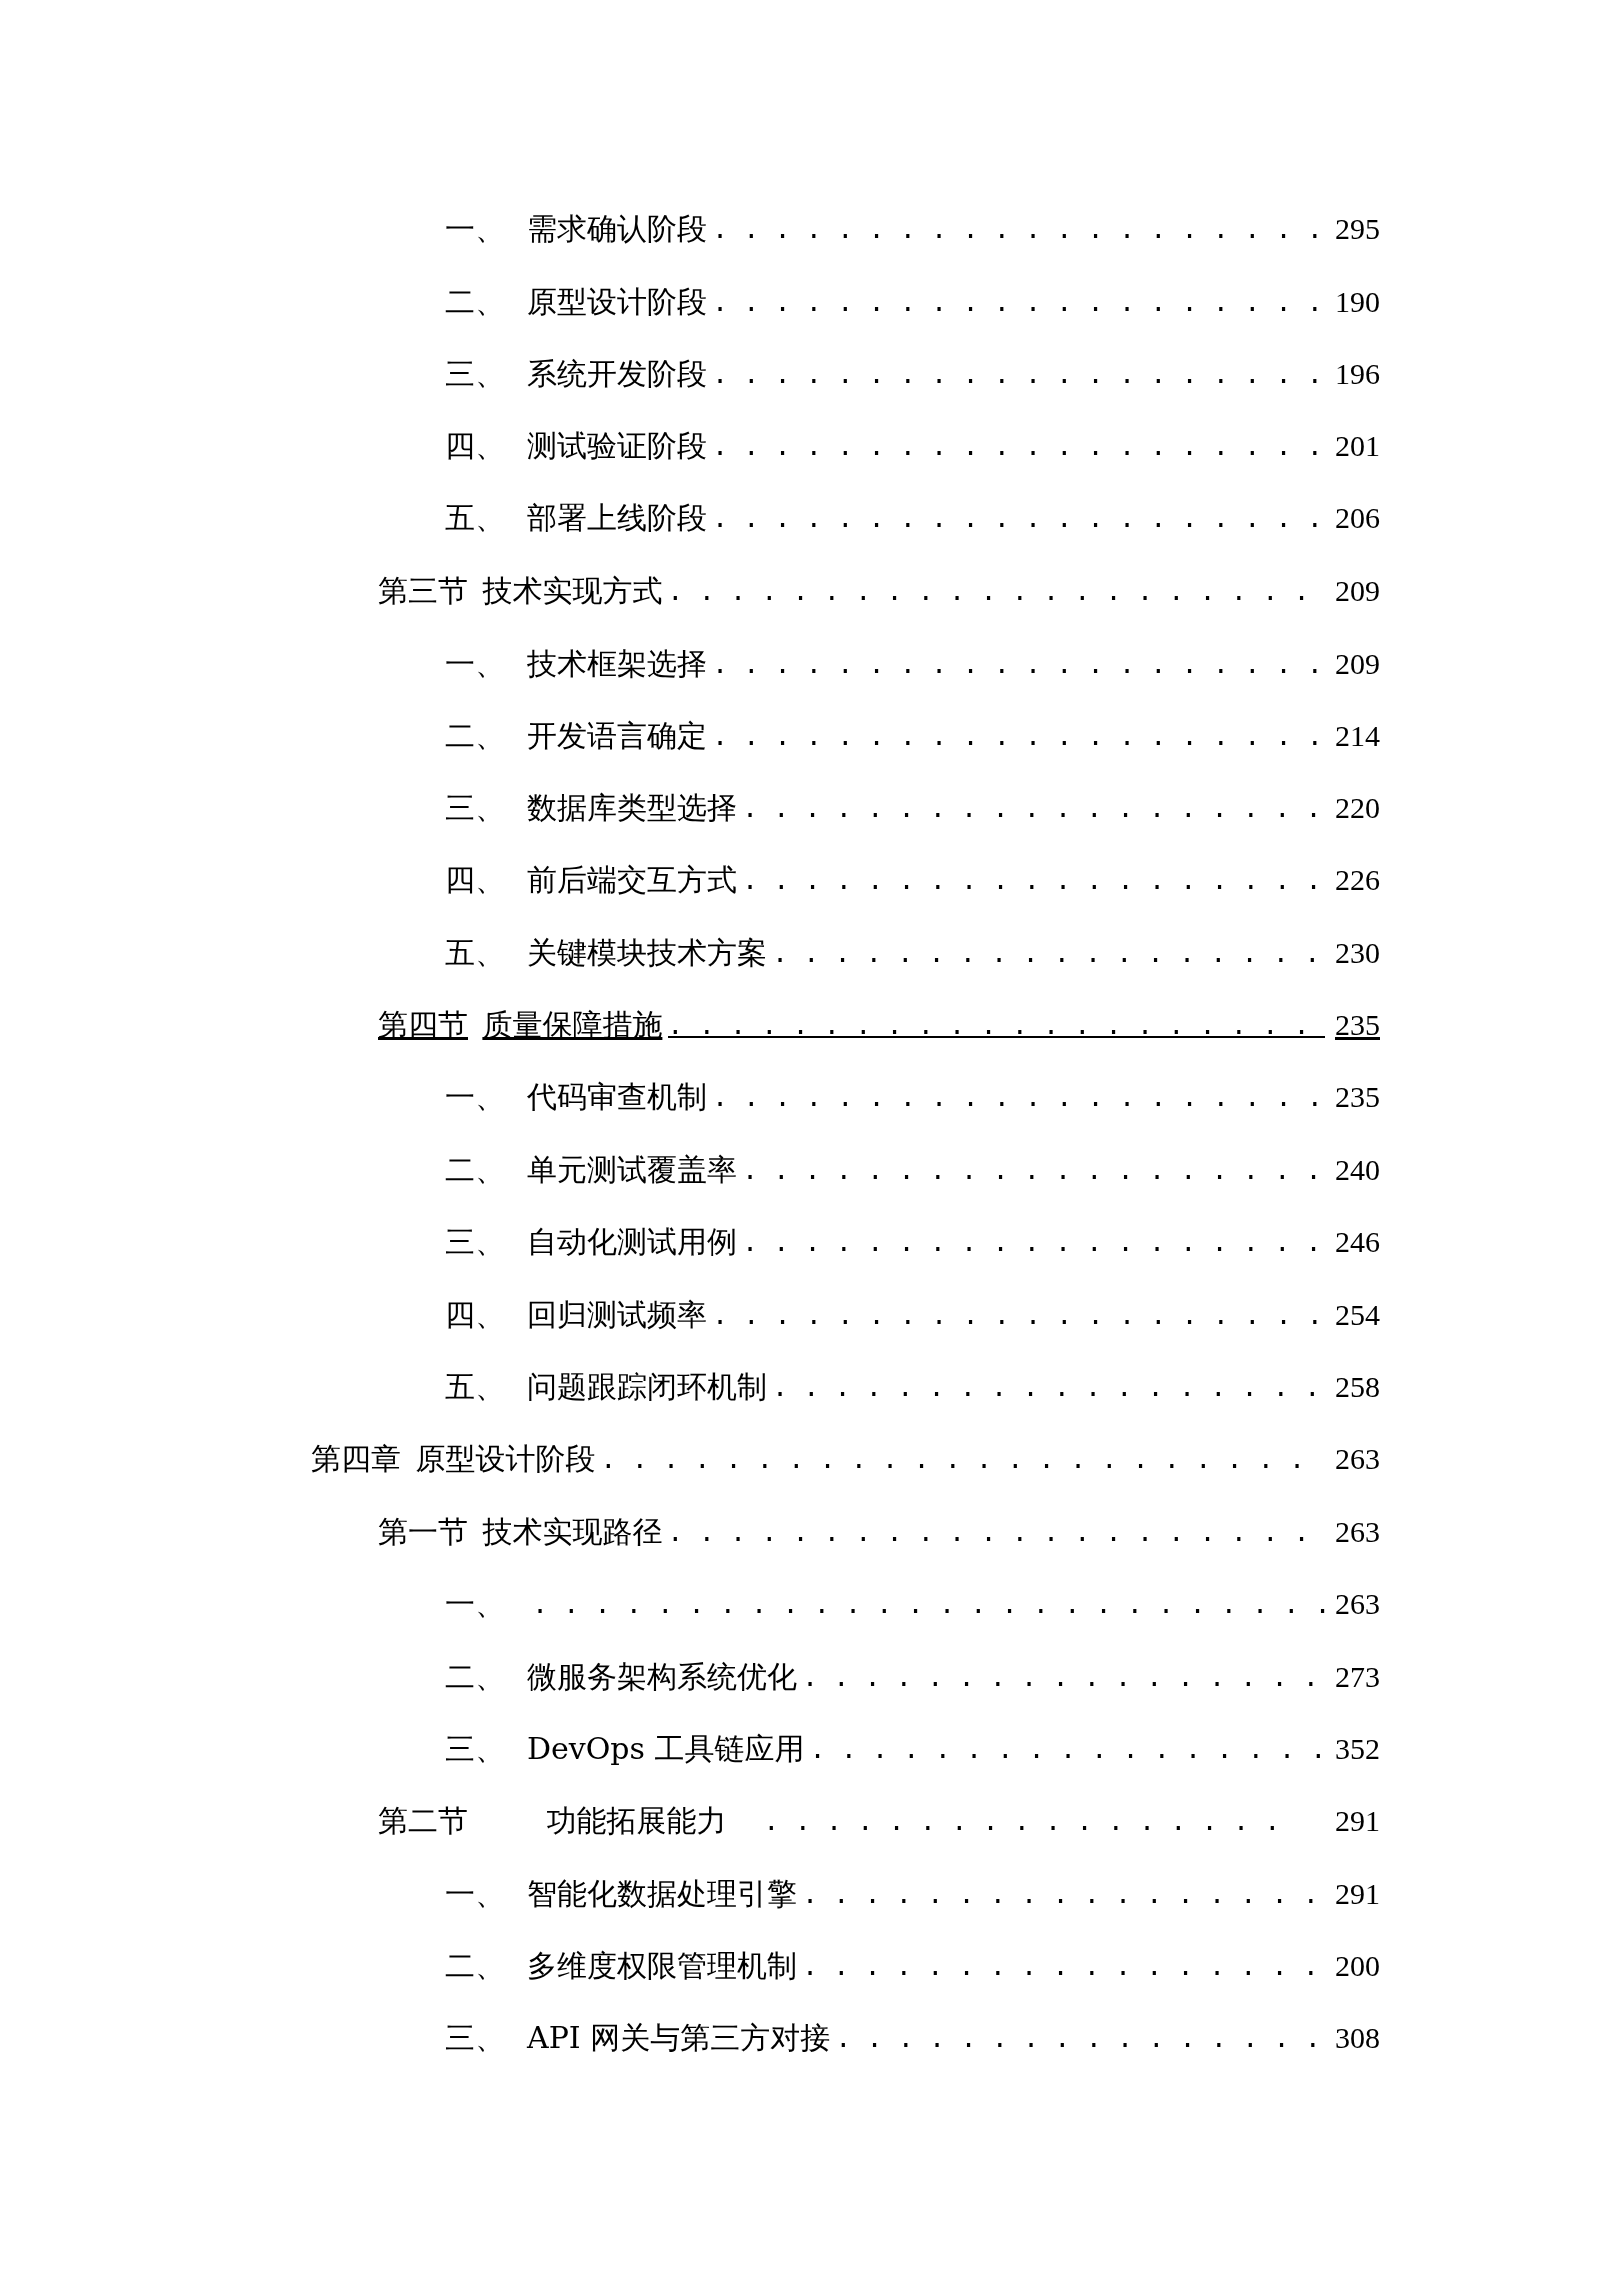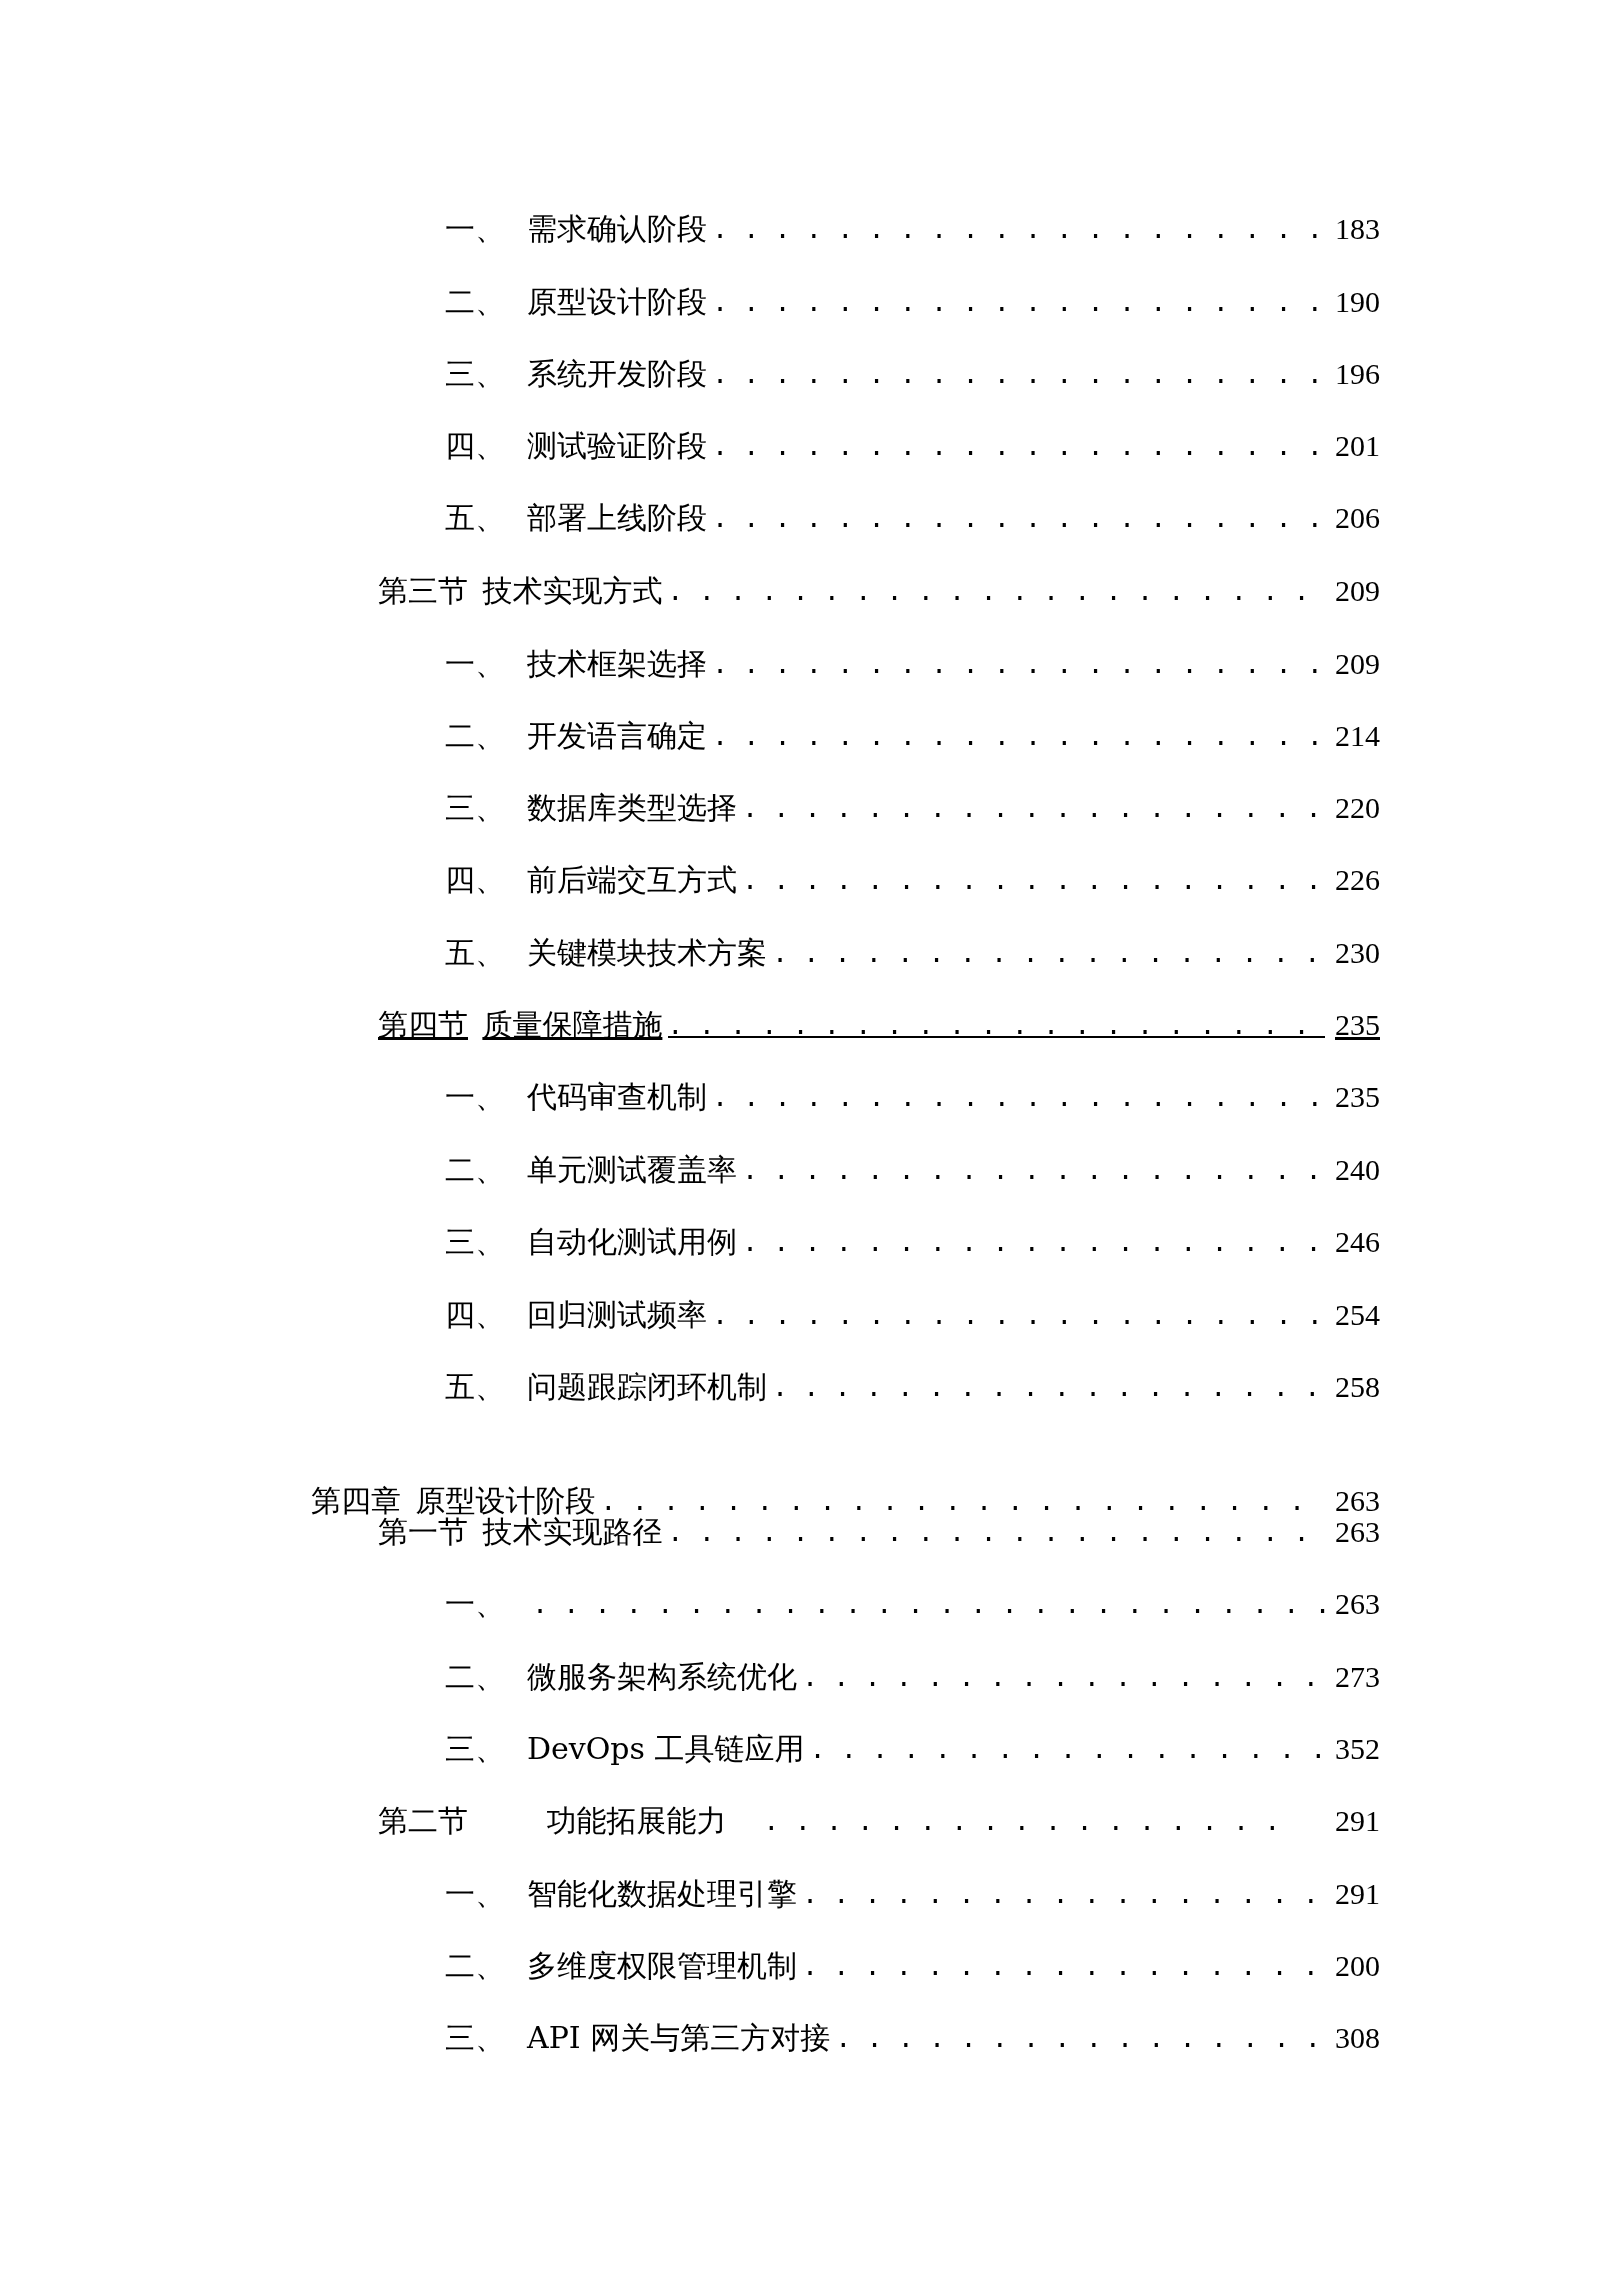--- a/index.html
+++ b/index.html
@@ -20,21 +20,21 @@
     .sep { display: inline-block; width: 14.4px; }
   </style>
 </head>
 <body>
 
 <div class="toc" id="toc">
     <div class="row l2" style="top: 206px;">
       <span class="num">一、</span>
       <span class="title">需求确认阶段</span>
       <span class="leader"></span>
-      <span class="page">183</span>
+      <span class="page">295</span>
     </div>
     <div class="row l2" style="top: 279px;">
       <span class="num">二、</span>
       <span class="title">原型设计阶段</span>
       <span class="leader"></span>
       <span class="page">190</span>
     </div>
     <div class="row l2" style="top: 351px;">
       <span class="num">三、</span>
       <span class="title">系统开发阶段</span>
@@ -120,21 +120,21 @@
       <span class="title">回归测试频率</span>
       <span class="leader"></span>
       <span class="page">254</span>
     </div>
     <div class="row l2" style="top: 1364px;">
       <span class="num">五、</span>
       <span class="title">问题跟踪闭环机制</span>
       <span class="leader"></span>
       <span class="page">258</span>
     </div>
-    <div class="row l0" style="top: 1436px; margin-top: 42px;">
+    <div class="row l0" style="top: 1436px;">
       <span class="title">第四章</span>
       <span class="sep"></span>
       <span class="title">原型设计阶段</span>
       <span class="leader"></span>
       <span class="page">263</span>
     </div>
     <div class="row l1" style="top: 1509px; justify-content: center;">
       <span class="title">第一节</span>
       <span class="sep"></span>
       <span class="title">技术实现路径</span>

